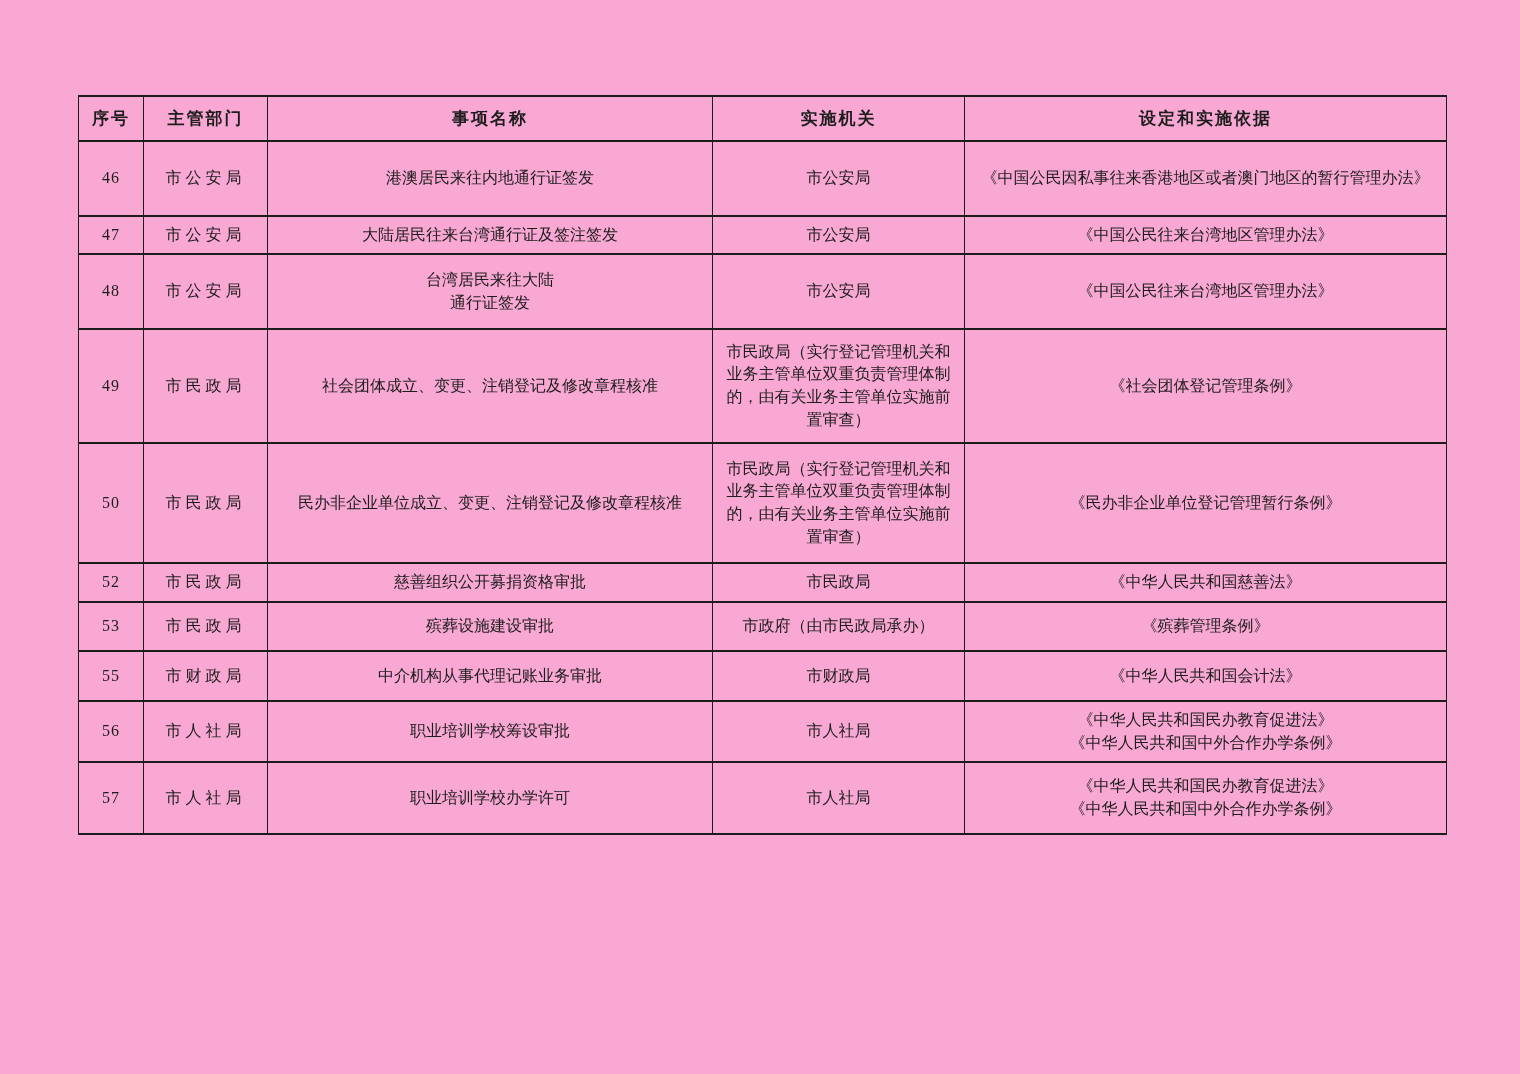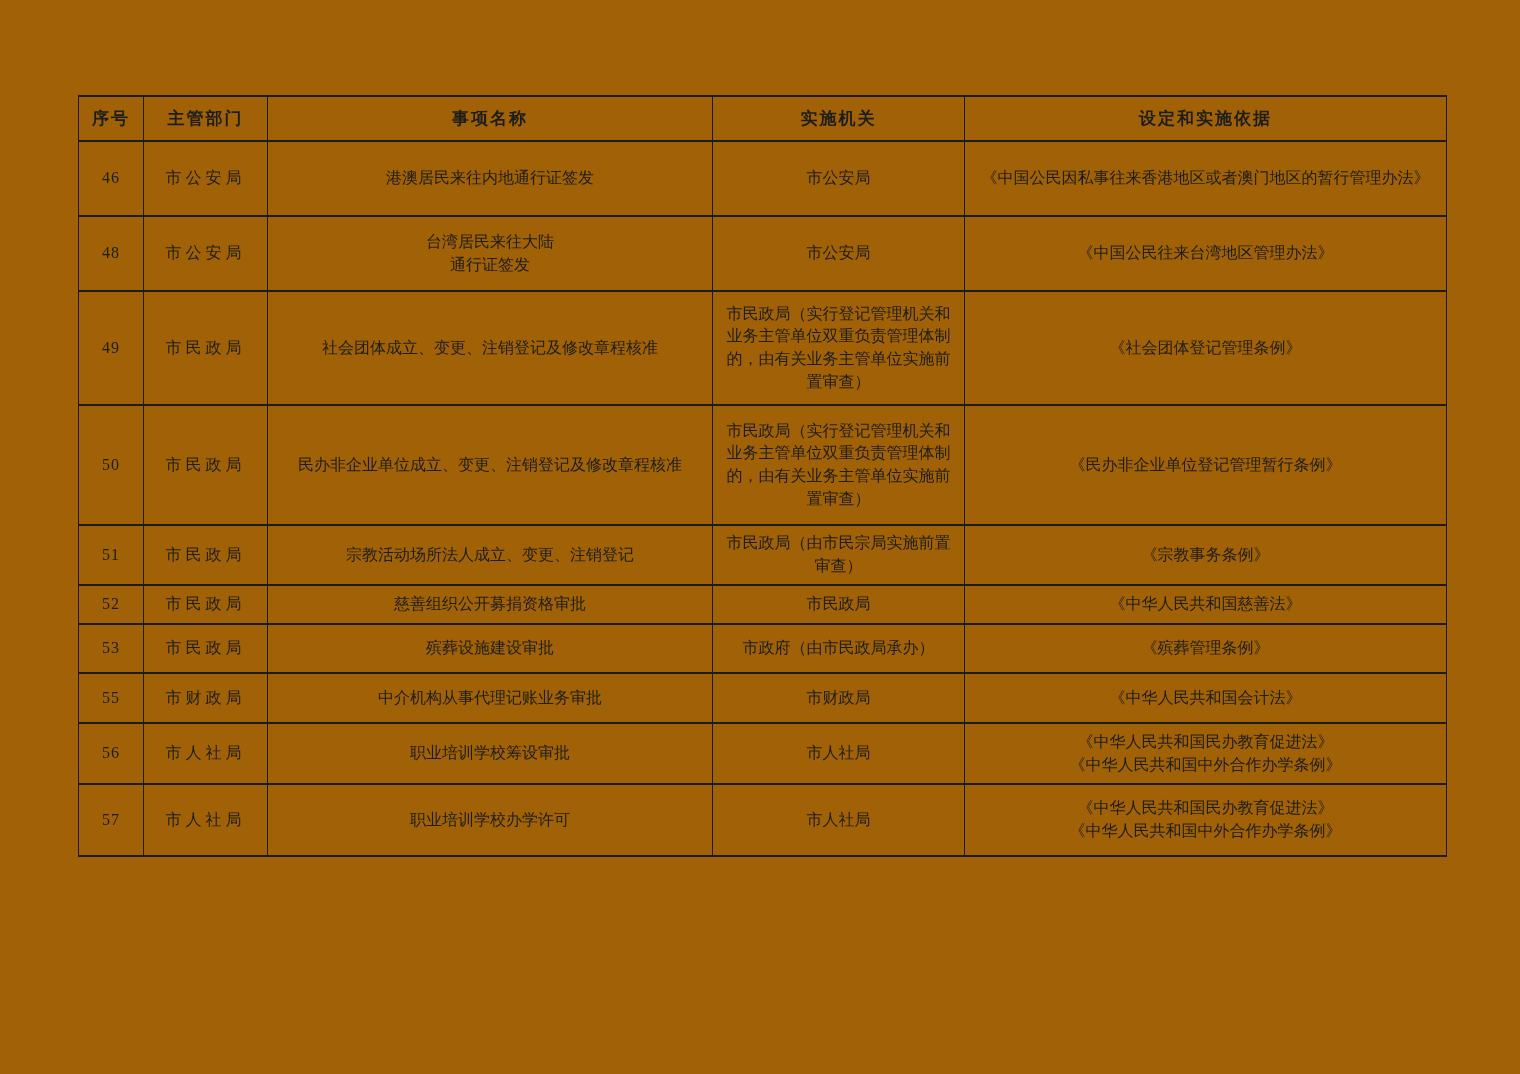--- a/index.html
+++ b/index.html
@@ -10,21 +10,21 @@
   body {
     width: 1520px;
     height: 1074px;
     font-family: "Liberation Serif", "DejaVu Serif", serif;
     color: #1d1d1d;
   }
   .page {
     position: relative;
     width: 1520px;
     height: 1074px;
-    background: #a16207;
+    background: #f9a8d4;
     overflow: hidden;
   }
   table.items {
     position: absolute;
     left: 78px;
     top: 95px;
     width: 1368px;
     border-collapse: collapse;
     table-layout: fixed;
   }
@@ -88,20 +88,27 @@
         </tr>
     </thead>
     <tbody id="table-body">
         <tr style="height: 75px;">
           <td class="cell-index">46</td>
           <td class="cell-dept">市公安局</td>
           <td class="cell-item">港澳居民来往内地通行证签发</td>
           <td class="cell-agency">市公安局</td>
           <td class="cell-basis">《中国公民因私事往来香港地区或者澳门地区的暂行管理办法》</td>
         </tr>
+        <tr style="height: 38px;">
+          <td class="cell-index">47</td>
+          <td class="cell-dept">市公安局</td>
+          <td class="cell-item">大陆居民往来台湾通行证及签注签发</td>
+          <td class="cell-agency">市公安局</td>
+          <td class="cell-basis">《中国公民往来台湾地区管理办法》</td>
+        </tr>
         <tr style="height: 75px;">
           <td class="cell-index">48</td>
           <td class="cell-dept">市公安局</td>
           <td class="cell-item">台湾居民来往大陆
 通行证签发</td>
           <td class="cell-agency">市公安局</td>
           <td class="cell-basis">《中国公民往来台湾地区管理办法》</td>
         </tr>
         <tr style="height: 114px;">
           <td class="cell-index">49</td>
@@ -115,28 +122,20 @@
         </tr>
         <tr style="height: 120px;">
           <td class="cell-index">50</td>
           <td class="cell-dept">市民政局</td>
           <td class="cell-item">民办非企业单位成立、变更、注销登记及修改章程核准</td>
           <td class="cell-agency">市民政局（实行登记管理机关和
 业务主管单位双重负责管理体制
 的，由有关业务主管单位实施前
 置审查）</td>
           <td class="cell-basis">《民办非企业单位登记管理暂行条例》</td>
-        </tr>
-        <tr style="height: 60px;">
-          <td class="cell-index">51</td>
-          <td class="cell-dept">市民政局</td>
-          <td class="cell-item">宗教活动场所法人成立、变更、注销登记</td>
-          <td class="cell-agency">市民政局（由市民宗局实施前置
-审查）</td>
-          <td class="cell-basis">《宗教事务条例》</td>
         </tr>
         <tr style="height: 39px;">
           <td class="cell-index">52</td>
           <td class="cell-dept">市民政局</td>
           <td class="cell-item">慈善组织公开募捐资格审批</td>
           <td class="cell-agency">市民政局</td>
           <td class="cell-basis">《中华人民共和国慈善法》</td>
         </tr>
         <tr style="height: 49px;">
           <td class="cell-index">53</td>

